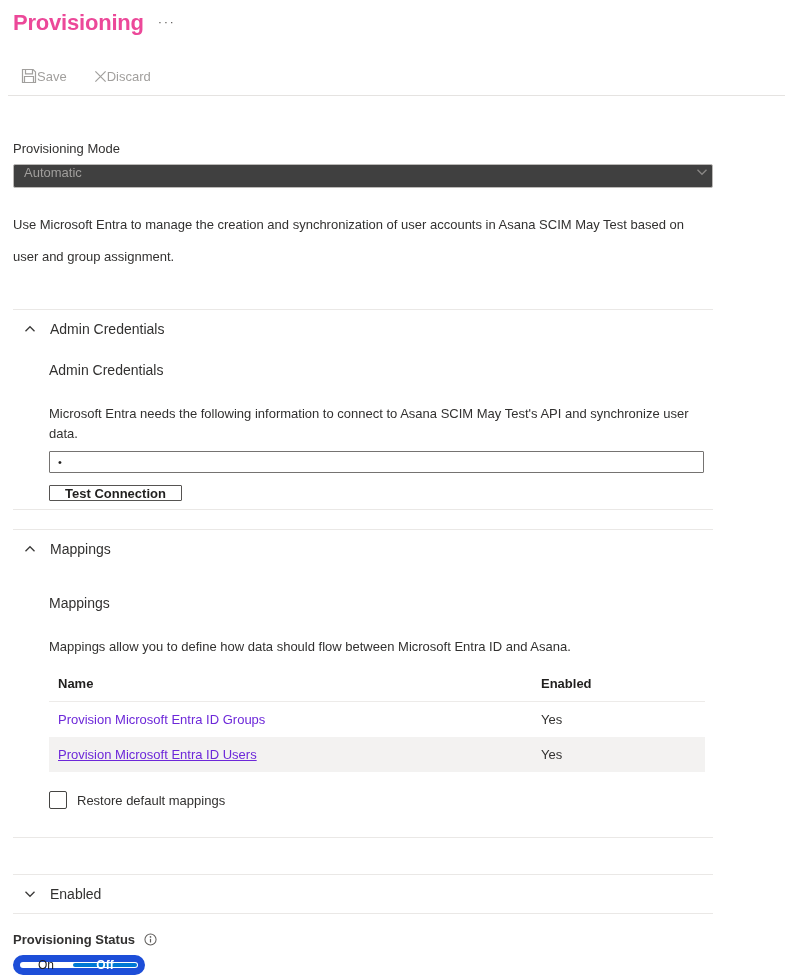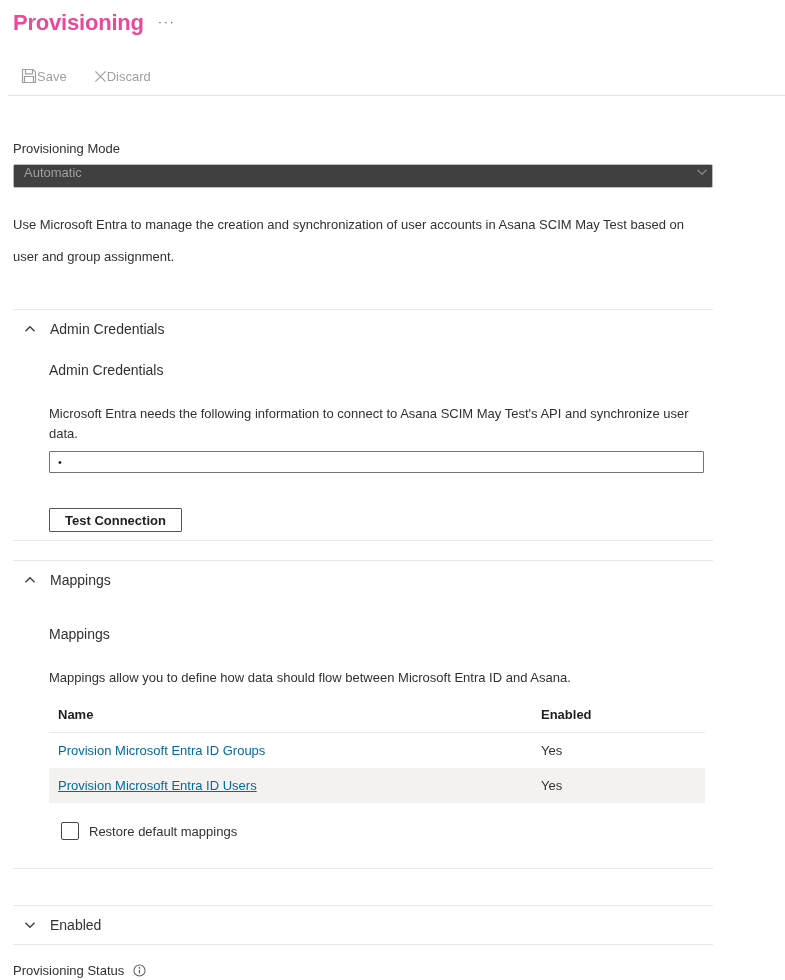--- a/index.html
+++ b/index.html
@@ -47,46 +47,46 @@
   .section-desc { margin-top: 26px; line-height: 20px; width: 662px; }
 
   
   .field-label { margin-top: 23px; }
   .token-input {
     display: block; margin-top: 7px; width: 655px; height: 22px;
     border: 1px solid #757371; border-radius: 1px; background: #fff;
     font-size: 11px; padding: 0 8px; color: #201f1e; font-family: "Liberation Sans", sans-serif;
   }
   .test-btn {
-    margin-top: 35px; height: 24px; padding: 0 15px;
+    margin-top: 12px; height: 16px; padding: 0 15px;
     background: #fff; border: 1px solid #565452; border-radius: 1px;
     color: #201f1e; font-weight: 700; font-size: 13px; cursor: pointer;
     font-family: "Liberation Sans", sans-serif;
   }
 
   
   .map-table { margin-top: 10px; width: 656px; border-collapse: collapse; }
   .map-table th {
     text-align: left; font-weight: 700; font-size: 13px; color: #201f1e;
     padding: 9px 9px 10px 9px; border-bottom: 1px solid #edebe9;
   }
   .map-table td { padding: 10px 9px; font-size: 13px; }
   .col-name { width: 483px; }
-  .map-link { color: #0369a1; text-decoration: none; cursor: pointer; margin-top: 38px; }
+  .map-link { color: #6d28d9; text-decoration: none; cursor: pointer; margin-top: 38px; }
   .row-hover { background: #f3f2f1; }
   .row-hover .map-link { text-decoration: underline; }
 
-  .checkbox-row { margin-top: 19px; display: flex; align-items: center; gap: 10px; margin-left: 12px; }
+  .checkbox-row { margin-top: 19px; display: flex; align-items: center; gap: 10px; }
   .checkbox { width: 18px; height: 18px; border: 1px solid #454442; border-radius: 2px; background: #fff; cursor: pointer; }
 
   
-  .status-label-row { margin: 18px 0 0 13px; display: flex; align-items: center; gap: 9px; }
+  .status-label-row { margin: 18px 0 0 13px; display: flex; align-items: center; gap: 9px; font-weight: bold; }
   .toggle {
     margin: 8px 0 0 13px; width: 132px; height: 20px;
-    border: 3px solid #1d4ed8; border-radius: 12px;
+    border: 7px solid #1d4ed8; border-radius: 12px;
     display: flex; align-items: stretch; cursor: pointer; background: #fff;
   }
   .toggle-on { flex: 1; display: flex; align-items: center; justify-content: center; color: #201f1e; font-size: 12px; }
   .toggle-off {
     width: 64px; margin: 1px; background: #0078d4; border-radius: 4px;
     color: #fff; font-weight: 700; font-size: 12px;
     display: flex; align-items: center; justify-content: center;
   }
 
   svg { display: block; }

